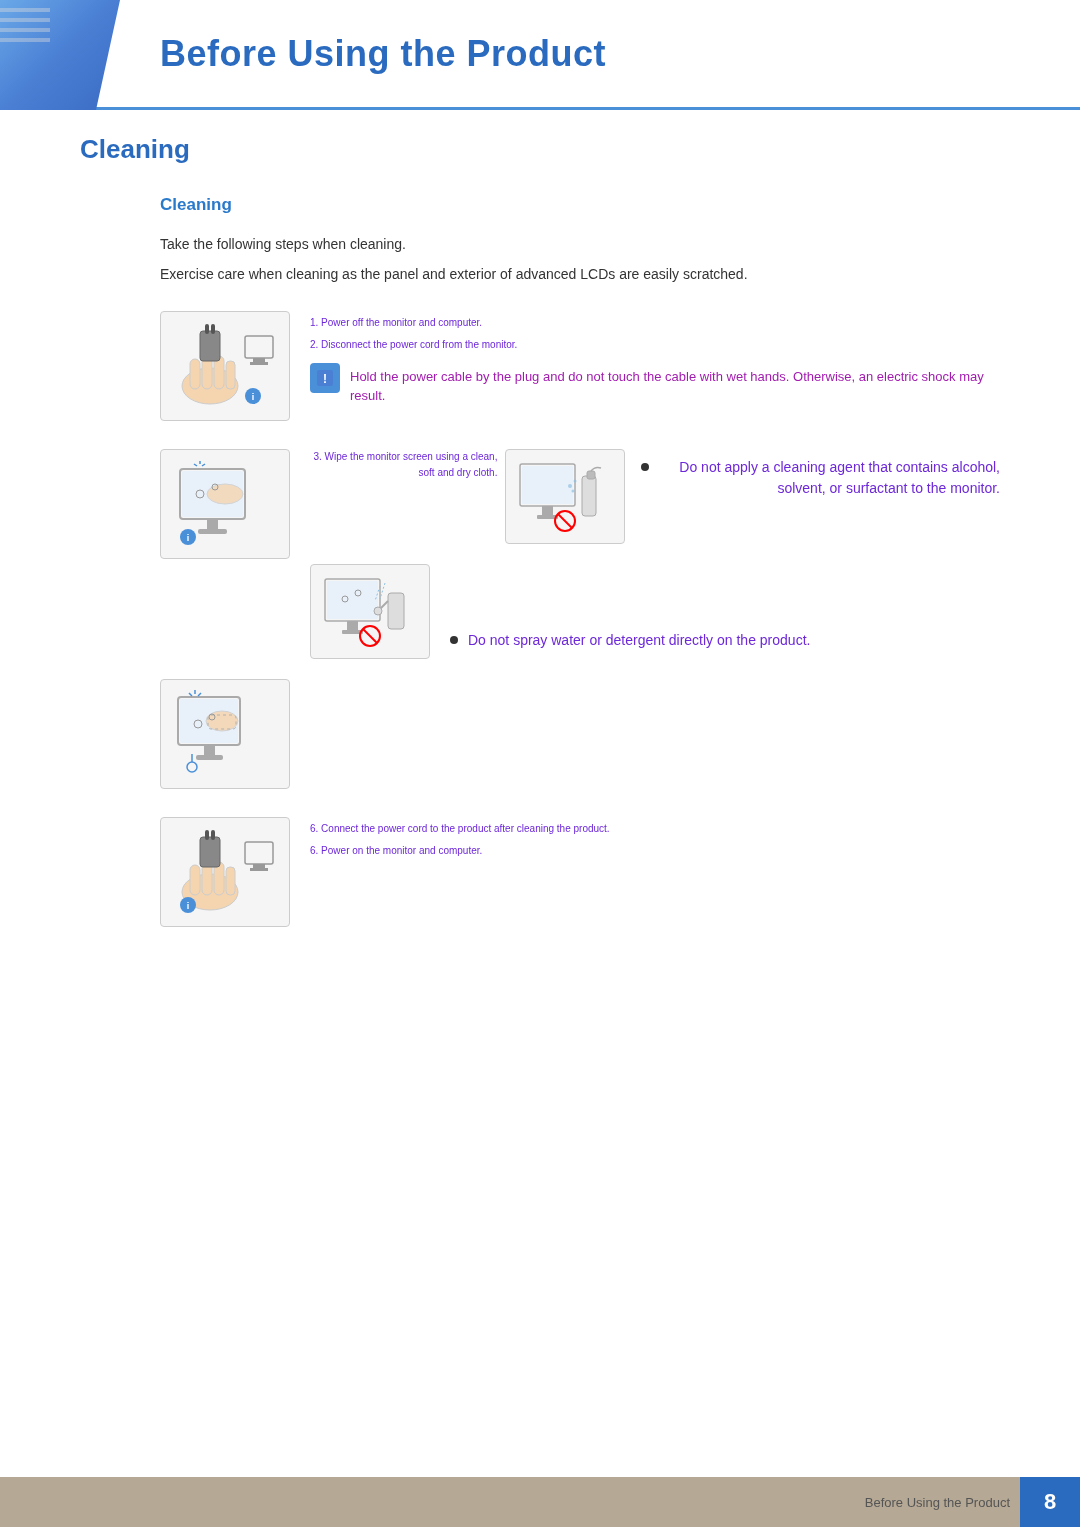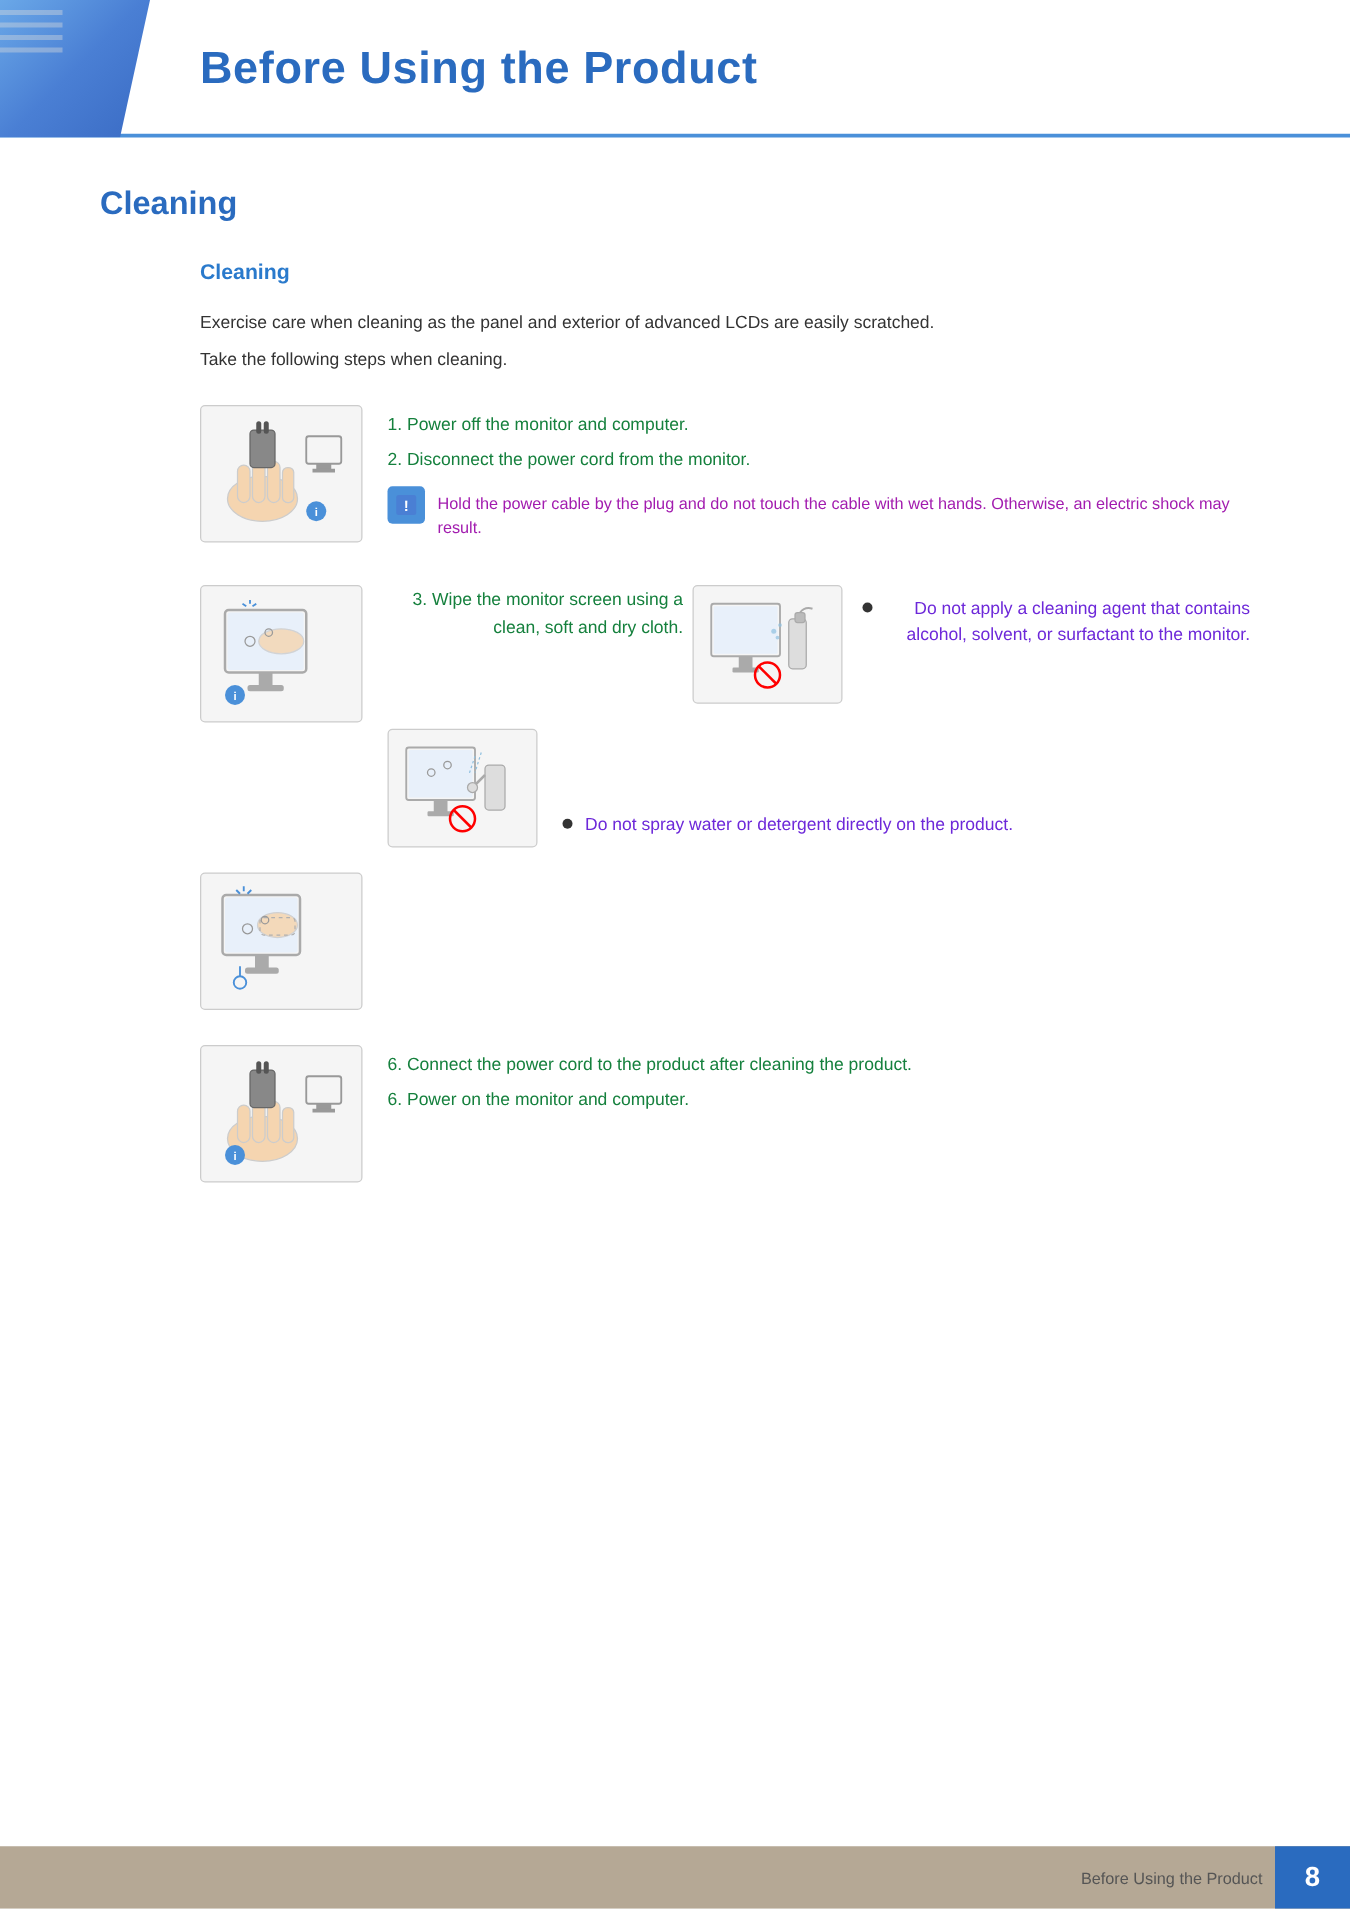--- a/index.html
+++ b/index.html
@@ -37,21 +37,21 @@
 
     .page-title {
       font-size: 36px;
       font-weight: bold;
       color: #2a6bbf;
       letter-spacing: 0.5px;
     }
 
     
     .main-content {
-      padding: 37px 80px 80px 80px;
+      padding: 24px 80px 80px 80px;
     }
 
     
     .section-heading {
       font-size: 26px;
       font-weight: bold;
       color: #2a6bbf;
       margin-bottom: 30px;
       padding-left: 0;
     }
@@ -105,22 +105,22 @@
       width: 110px;
       height: 90px;
     }
 
     .step-text-block {
       flex: 1;
       padding-top: 4px;
     }
 
     .step-text {
-      font-size: 14px;
-      color: #15803d;
+      font-size: 10px;
+      color: #6d28d9;
       line-height: 1.6;
       margin-bottom: 6px;
     }
 
     
     .note-box {
       display: flex;
       align-items: flex-start;
       gap: 10px;
       margin-top: 10px;
@@ -261,22 +261,22 @@
   <h1 class="page-title">Before Using the Product</h1>
 </div>
 
 <div class="main-content">
 
   <h2 class="section-heading">Cleaning</h2>
 
   <div class="subsection">
     <h3 class="subsection-heading">Cleaning</h3>
 
+    <p class="intro-text">Take the following steps when cleaning.</p>
     <p class="intro-text">Exercise care when cleaning as the panel and exterior of advanced LCDs are easily scratched.</p>
-    <p class="intro-text">Take the following steps when cleaning.</p>
 
     <div class="steps-area">
 
       <div class="step-row">
         <div class="step-image">
 
           <svg viewBox="0 0 110 90" xmlns="http://www.w3.org/2000/svg">
 
             <ellipse cx="40" cy="65" rx="28" ry="18" fill="#f5d5b0" stroke="#ccc" stroke-width="1"></ellipse>
 

